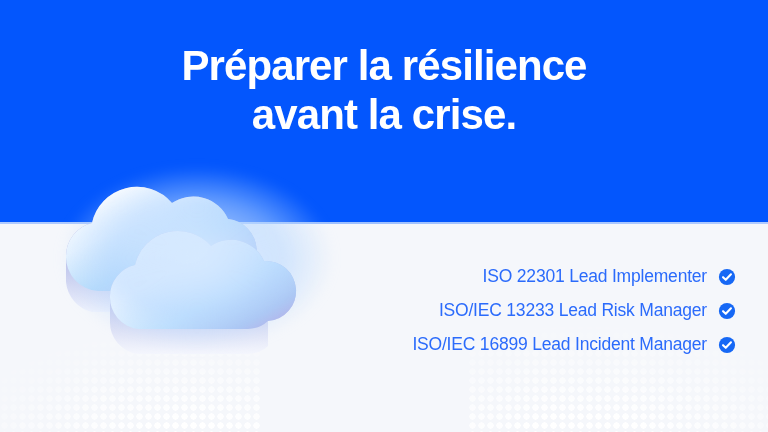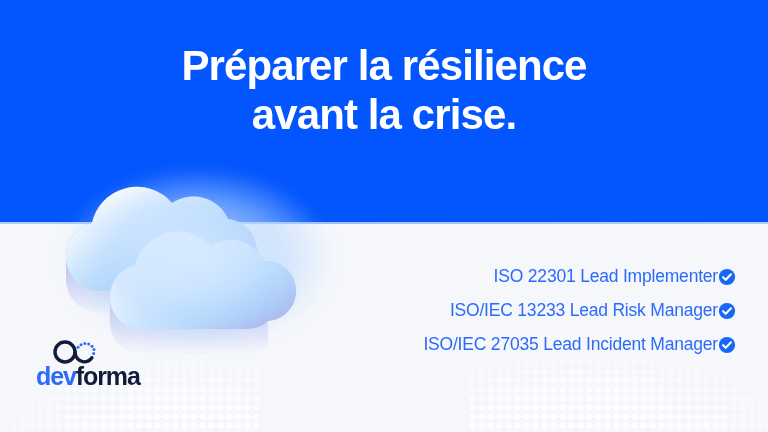--- a/index.html
+++ b/index.html
@@ -120,21 +120,21 @@
     right: 32px;
     top: 266px;
     display: flex;
     flex-direction: column;
     gap: 13px;
     align-items: flex-end;
   }
   .cert-row {
     display: flex;
     align-items: center;
-    gap: 0;
+    gap: 11px;
   }
   .cert-label {
     color: #2b6bfb;
     font-size: 17.5px;
     font-weight: 400;
     letter-spacing: -0.2px;
     white-space: nowrap;
   }
   .cert-check {
     width: 18px;
@@ -263,39 +263,23 @@
 
     <div class="cert-row">
       <span class="cert-label">ISO/IEC 13233 Lead Risk Manager</span>
       <svg class="cert-check" viewBox="0 0 20 20">
         <circle cx="10" cy="10" r="9" fill="#1668f5"></circle>
         <path d="M5.6 10.2 L8.6 13.1 L14.4 7.0" fill="none" stroke="#ffffff" stroke-width="2.3" stroke-linecap="round" stroke-linejoin="round"></path>
       </svg>
     </div>
 
     <div class="cert-row">
-      <span class="cert-label">ISO/IEC 27035 Lead Incident Manager</span>
+      <span class="cert-label">ISO/IEC 16899 Lead Incident Manager</span>
       <svg class="cert-check" viewBox="0 0 20 20">
         <circle cx="10" cy="10" r="9" fill="#1668f5"></circle>
         <path d="M5.6 10.2 L8.6 13.1 L14.4 7.0" fill="none" stroke="#ffffff" stroke-width="2.3" stroke-linecap="round" stroke-linejoin="round"></path>
       </svg>
     </div>
 
   </div>
 
-  <div class="logo">
-    <svg class="logo-mark" width="52" height="24" viewBox="0 0 52 24">
-      <path d="M22,12 a10,10 0 1,1 -10,-10 a10,10 0 0,1 10,10 z" fill="none" stroke="#131b3a" stroke-width="3.4"></path>
-      <path d="M22,12 a10,10 0 0,0 8.6,9.9 a10,10 0 0,0 8.3,-4.2" fill="none" stroke="#131b3a" stroke-width="3.4" stroke-linecap="round"></path>
-      <circle cx="40.6" cy="13.4" r="1.5" fill="#2b6bfb"></circle>
-      <circle cx="41.0" cy="9.6" r="1.5" fill="#2b6bfb"></circle>
-      <circle cx="39.0" cy="6.3" r="1.5" fill="#2b6bfb"></circle>
-      <circle cx="35.7" cy="4.1" r="1.5" fill="#2b6bfb"></circle>
-      <circle cx="31.8" cy="3.5" r="1.5" fill="#2b6bfb"></circle>
-      <circle cx="28.0" cy="4.7" r="1.5" fill="#2b6bfb"></circle>
-      <circle cx="25.0" cy="7.2" r="1.5" fill="#2b6bfb"></circle>
-    </svg>
-    <div class="logo-word">
-      <span class="logo-dev">dev</span><span class="logo-forma">forma</span>
-    </div>
-  </div>
 
 </div>
 
 </body></html>

